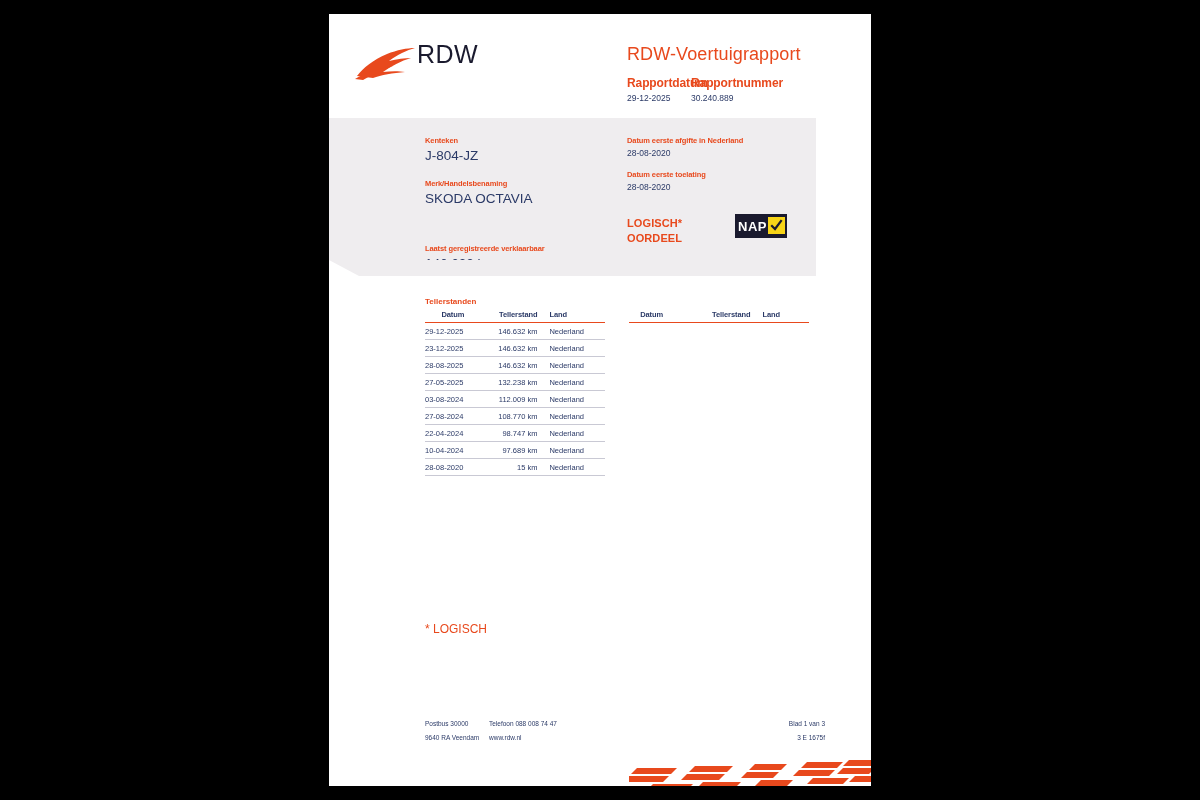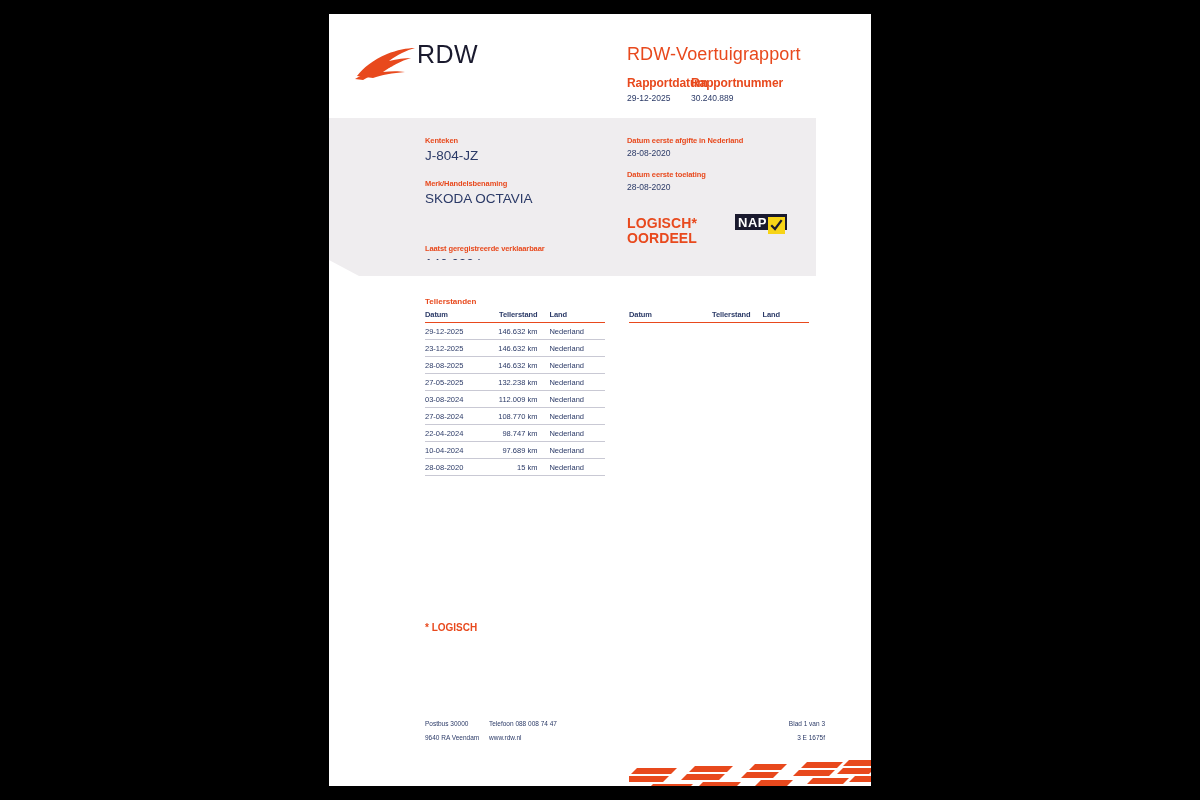--- a/index.html
+++ b/index.html
@@ -121,33 +121,33 @@
   .fld-val.small { font-size: 8.5px; margin-top: 3px; }
 
   .gap-lg { height: 16px; }
   .gap-xl { height: 38px; }
   .gap-md { height: 12px; }
 
   .oordeel {
     position: absolute;
     left: 298px;
     top: 98px;
-    font-size: 14px;
+    font-size: 11px;
     font-weight: bold;
     color: #e8491d;
     line-height: 15px;
     letter-spacing: 0.1px;
   }
 
   .nap-badge {
     position: absolute;
     left: 406px;
     top: 96px;
     width: 52px;
-    height: 16px;
+    height: 24px;
     background: #1a1a2e;
     display: flex;
     align-items: center;
     padding-left: 3px;
     box-sizing: border-box;
   }
   .nap-text {
     color: #ffffff;
     font-size: 13px;
     font-weight: bold;
@@ -183,21 +183,21 @@
     width: 180px;
     border-collapse: collapse;
   }
   .tbl.left { left: 96px; }
   .tbl.right { left: 300px; }
 
   .tbl th {
     font-size: 7.5px;
     font-weight: bold;
     color: #2b3a67;
-    text-align: left;
+    text-align: center;
     padding: 0 0 3px 0;
     border-bottom: 1px solid #e8491d;
     letter-spacing: -0.1px;
   }
   .tbl th.num, .tbl td.num { text-align: right; }
   .tbl th.ctr, .tbl td.ctr { text-align: left; padding-left: 12px; }
 
   .tbl td {
     font-size: 7.5px;
     color: #2b3a67;
@@ -206,22 +206,22 @@
   }
 
   
   .note {
     position: absolute;
     left: 96px;
     top: 608px;
     width: 400px;
   }
   .note-title {
-    font-size: 10px;
-    font-weight: bold;
+    font-size: 12px;
+    font-weight: normal;
     color: #e8491d;
   }
   .note-body {
     margin-top: 9px;
     font-size: 7.5px;
     color: #4a5a8a;
     line-height: 12px;
   }
 
   

